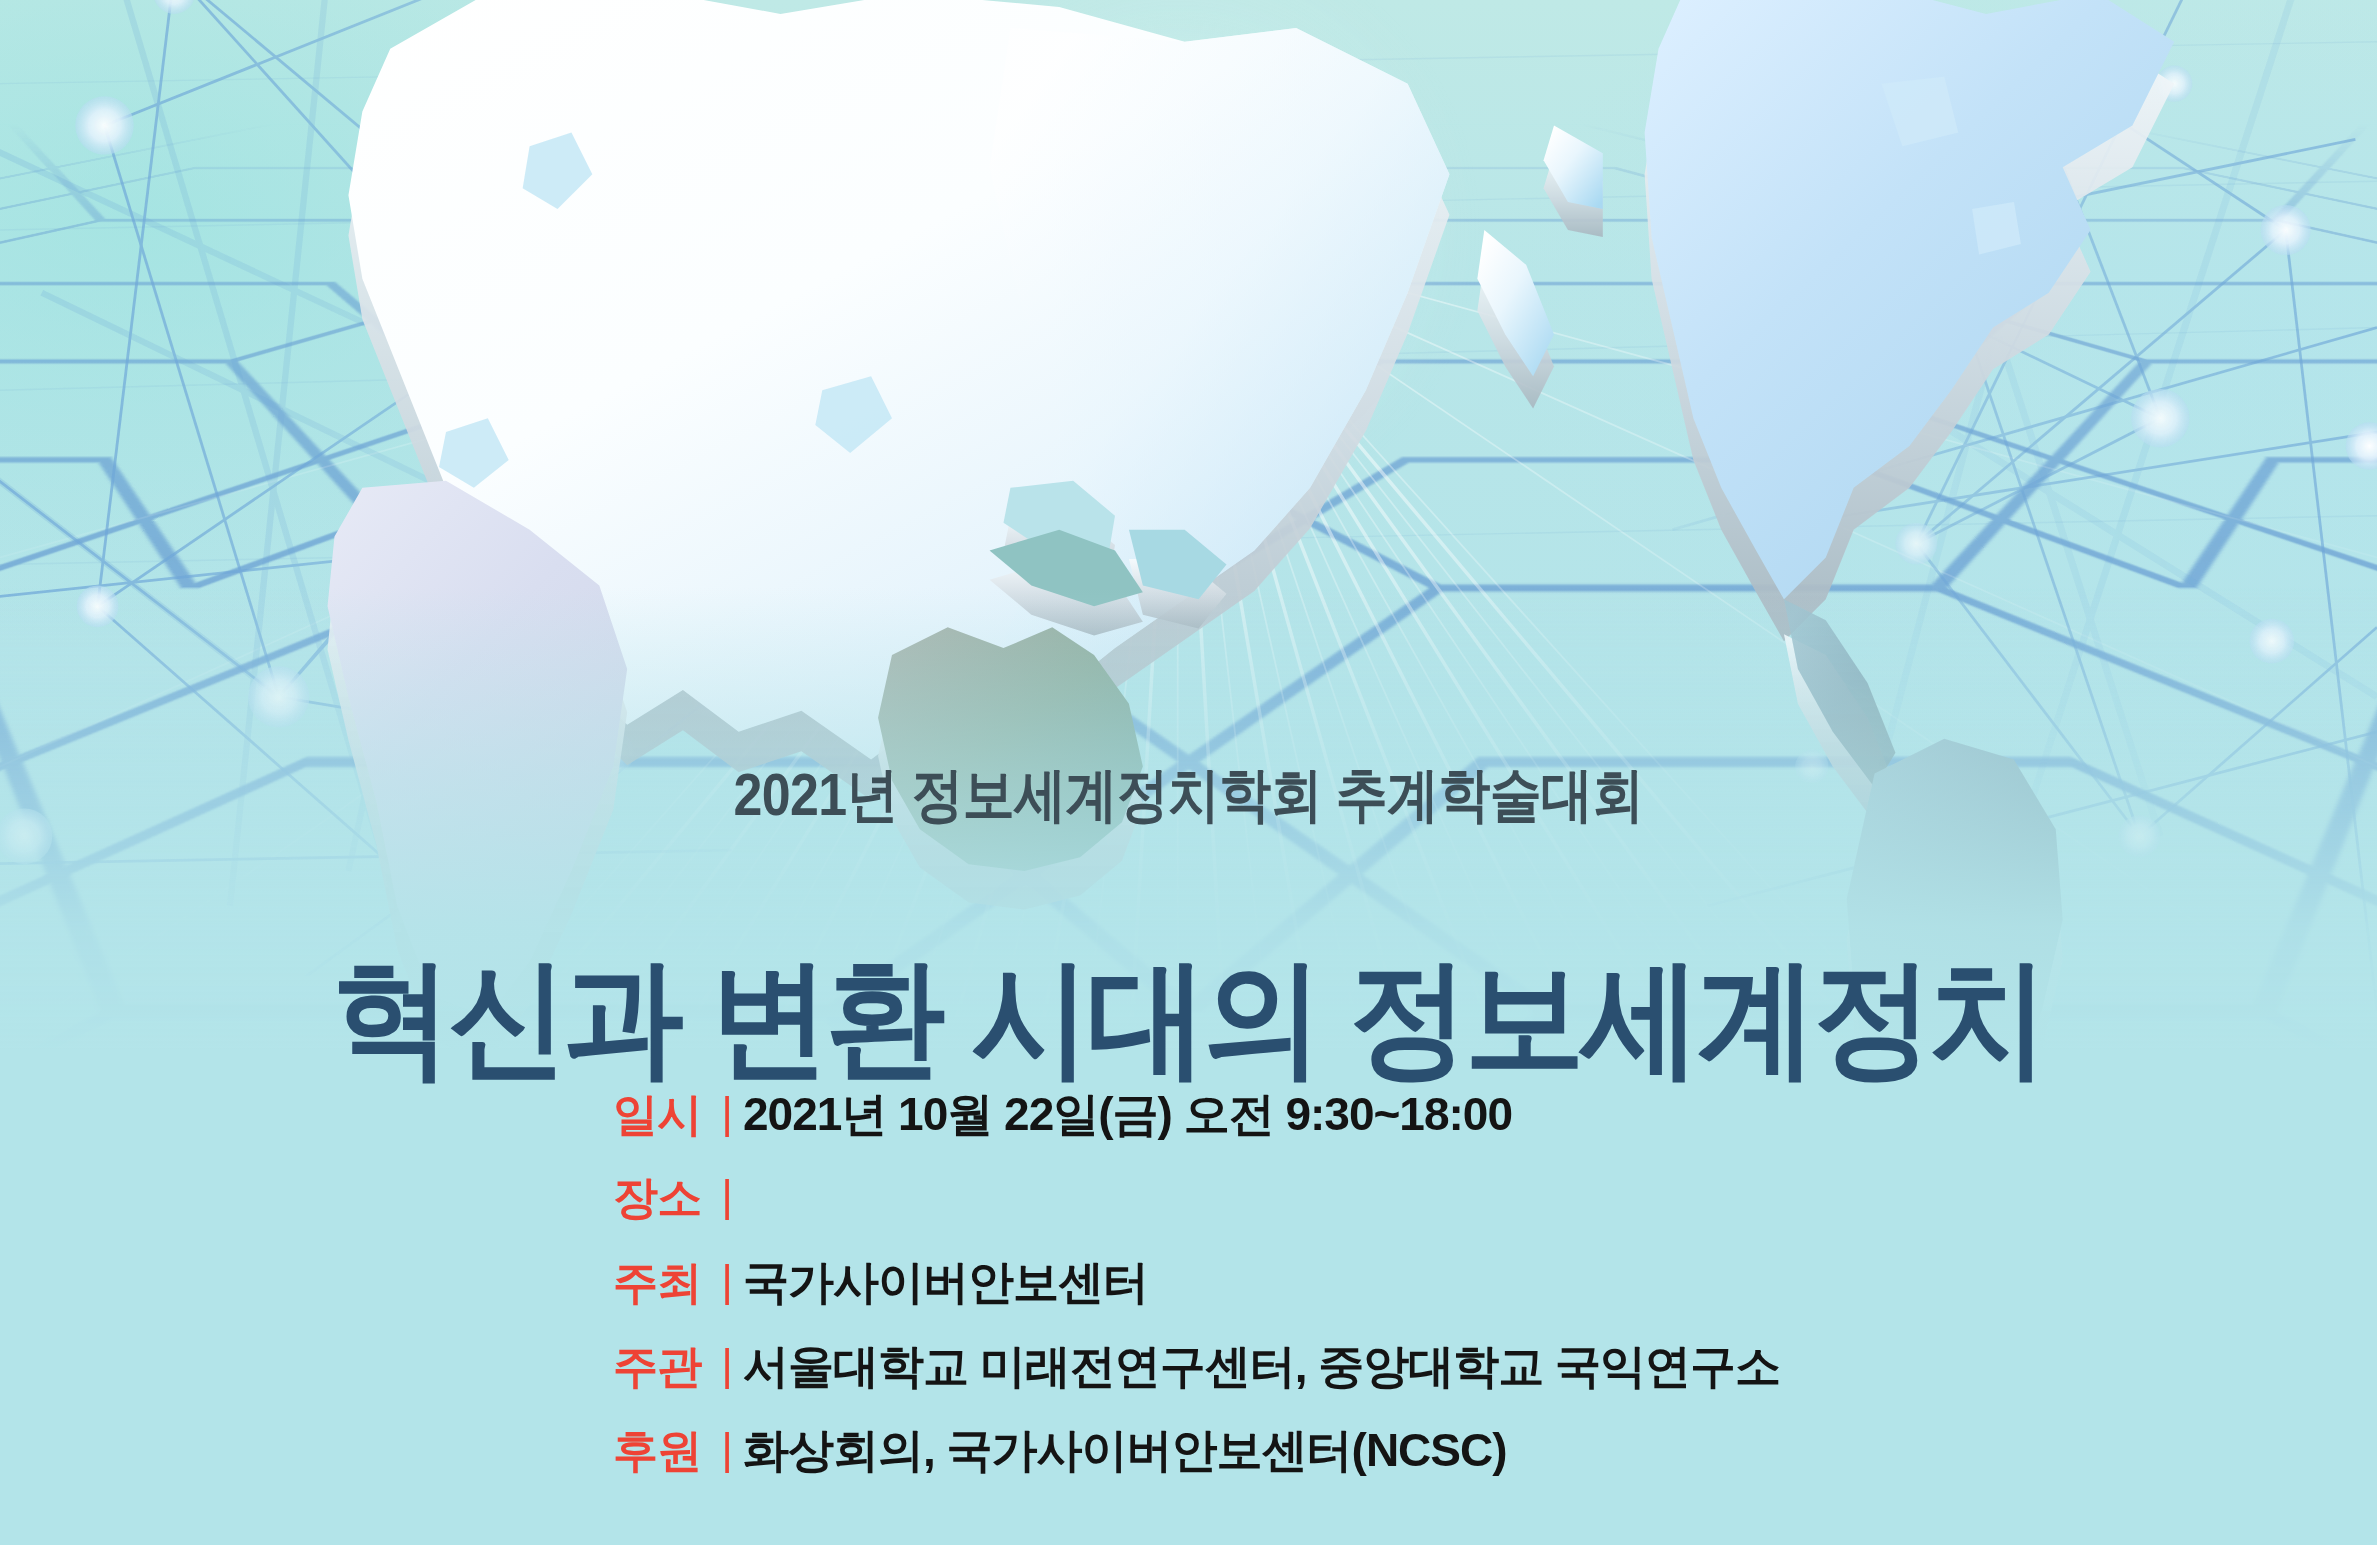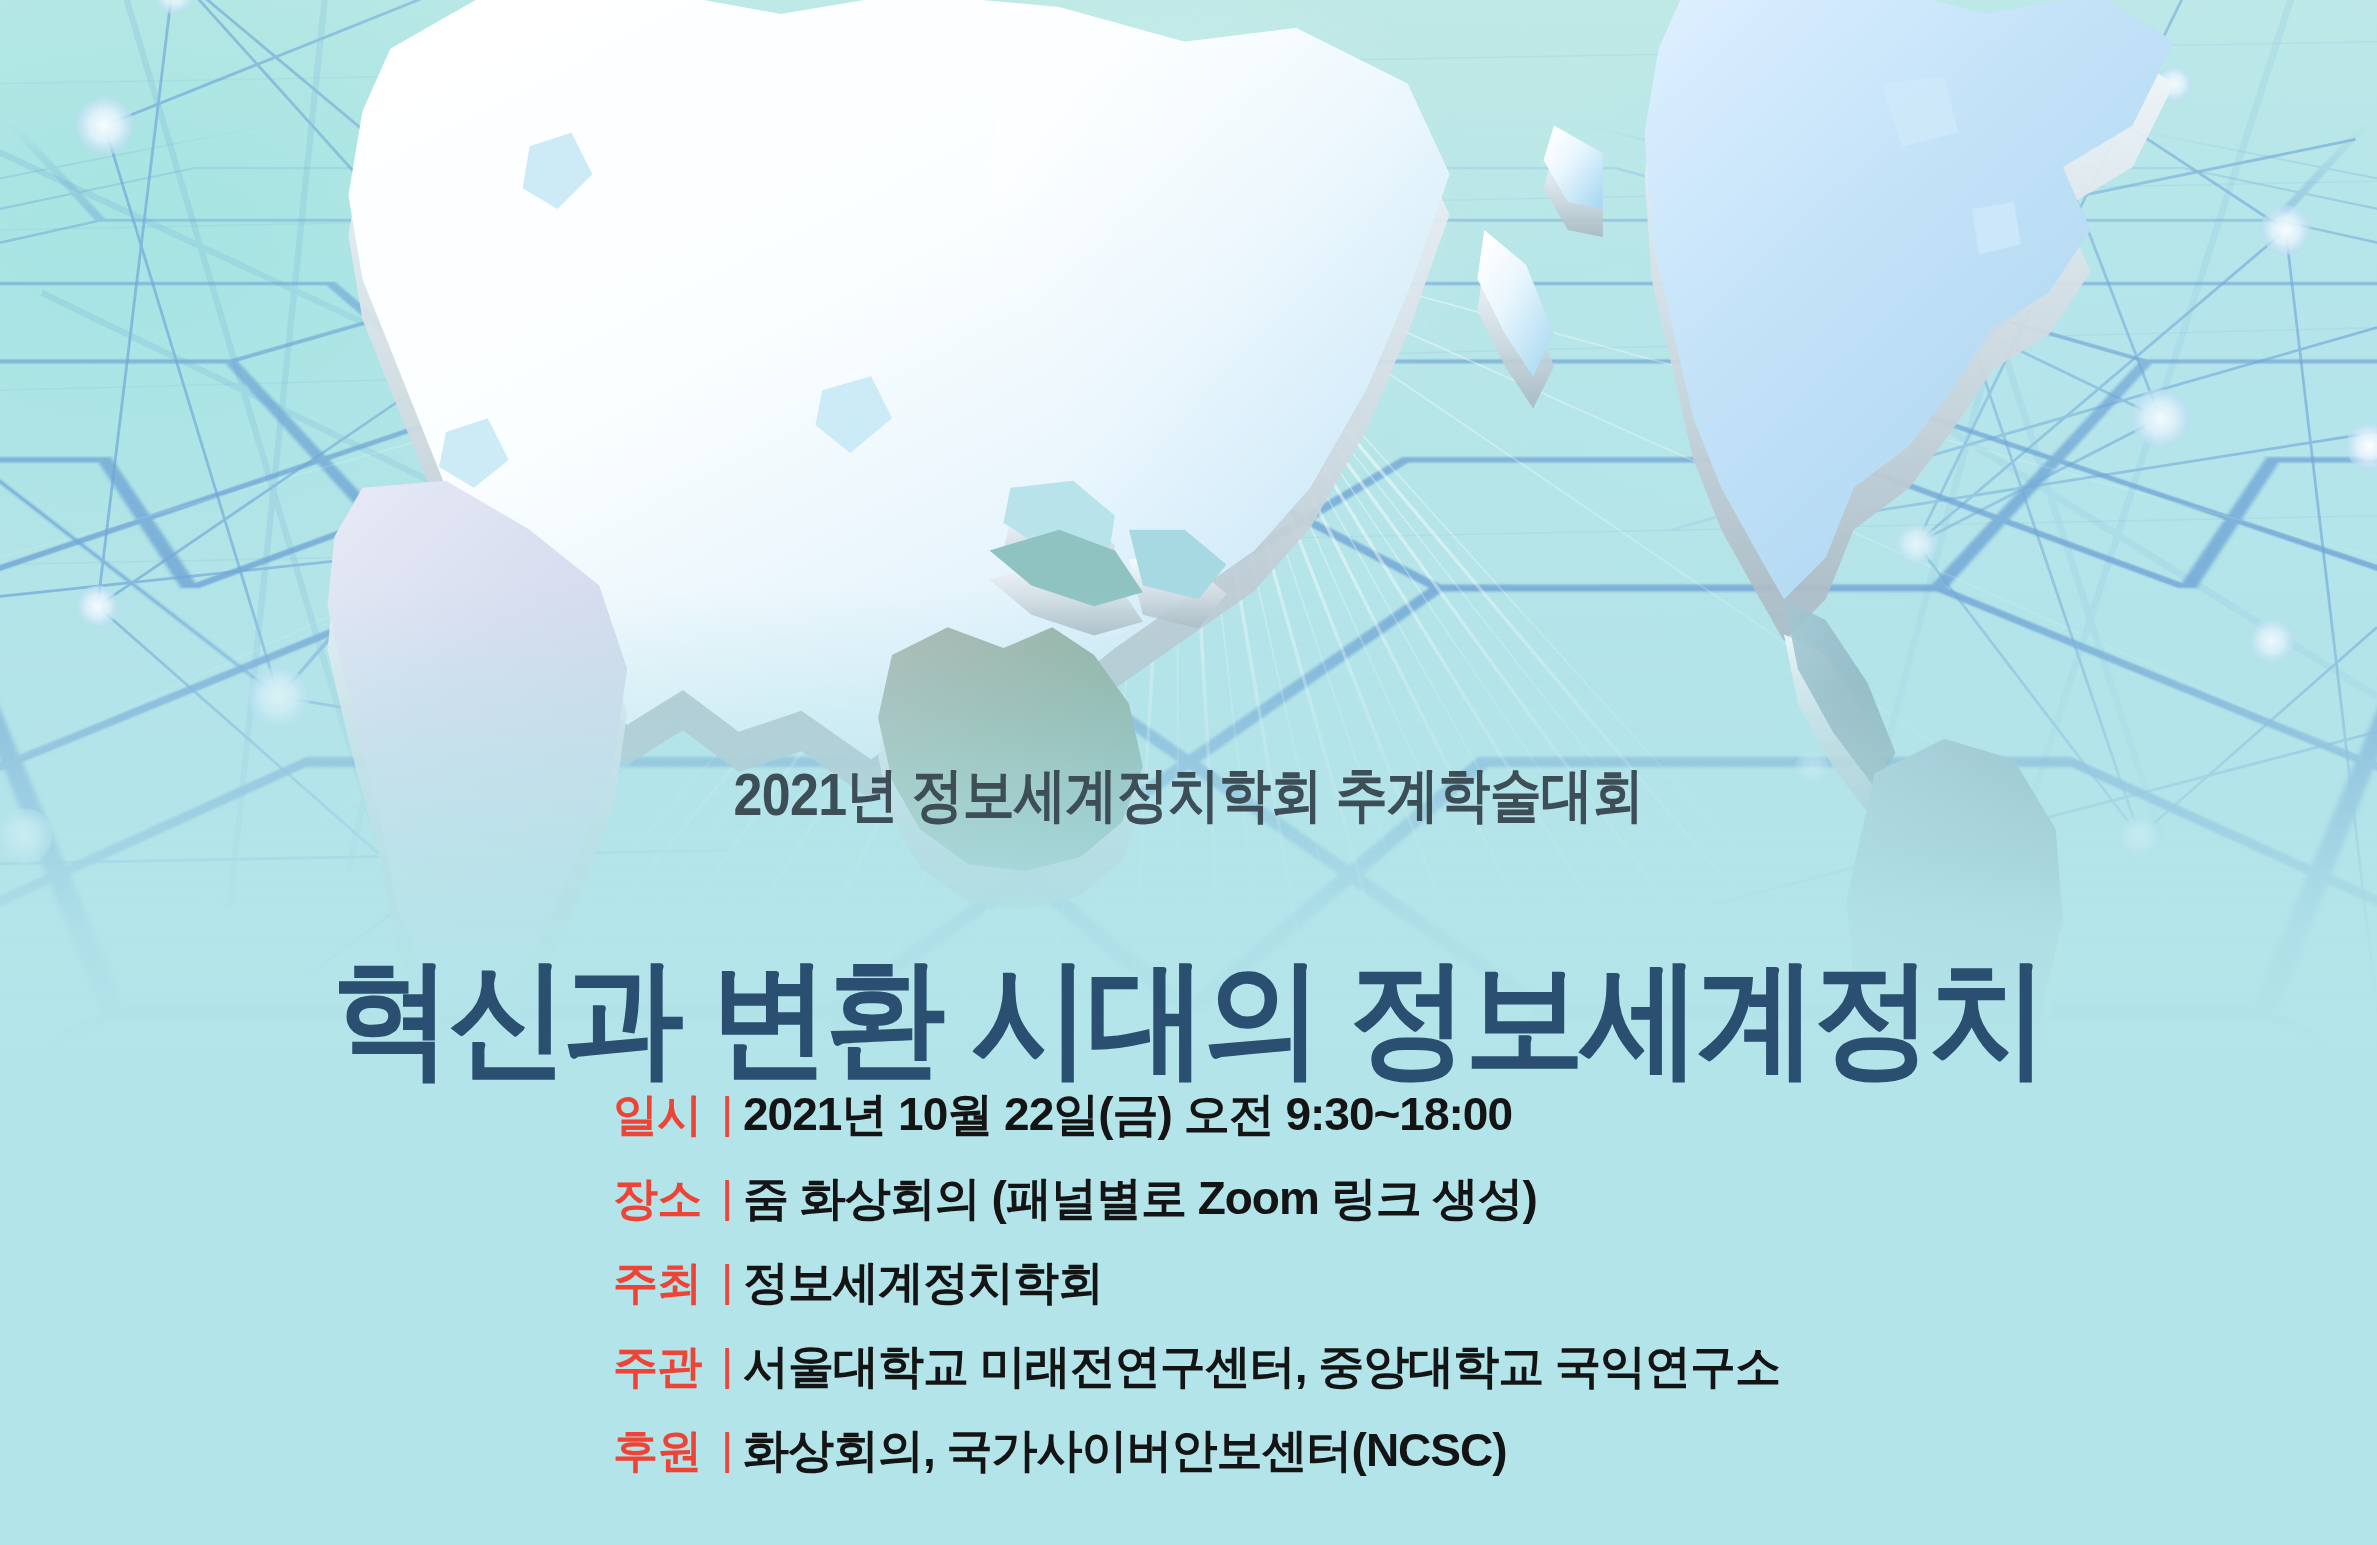--- a/index.html
+++ b/index.html
@@ -545,27 +545,26 @@
 
       <div class="info-row">
         <span class="info-label">일시</span>
         <span class="info-sep">|</span>
         <span class="info-value">2021년 10월 22일(금) 오전 9:30~18:00</span>
       </div>
 
       <div class="info-row">
         <span class="info-label">장소</span>
         <span class="info-sep">|</span>
-        <span class="info-value">줌 화상회의 (패널별로 Zoom 링크 생성)</span>
       </div>
 
       <div class="info-row">
         <span class="info-label">주최</span>
         <span class="info-sep">|</span>
-        <span class="info-value">정보세계정치학회</span>
+        <span class="info-value">국가사이버안보센터</span>
       </div>
 
       <div class="info-row">
         <span class="info-label">주관</span>
         <span class="info-sep">|</span>
         <span class="info-value">서울대학교 미래전연구센터, 중앙대학교 국익연구소</span>
       </div>
 
       <div class="info-row">
         <span class="info-label">후원</span>

